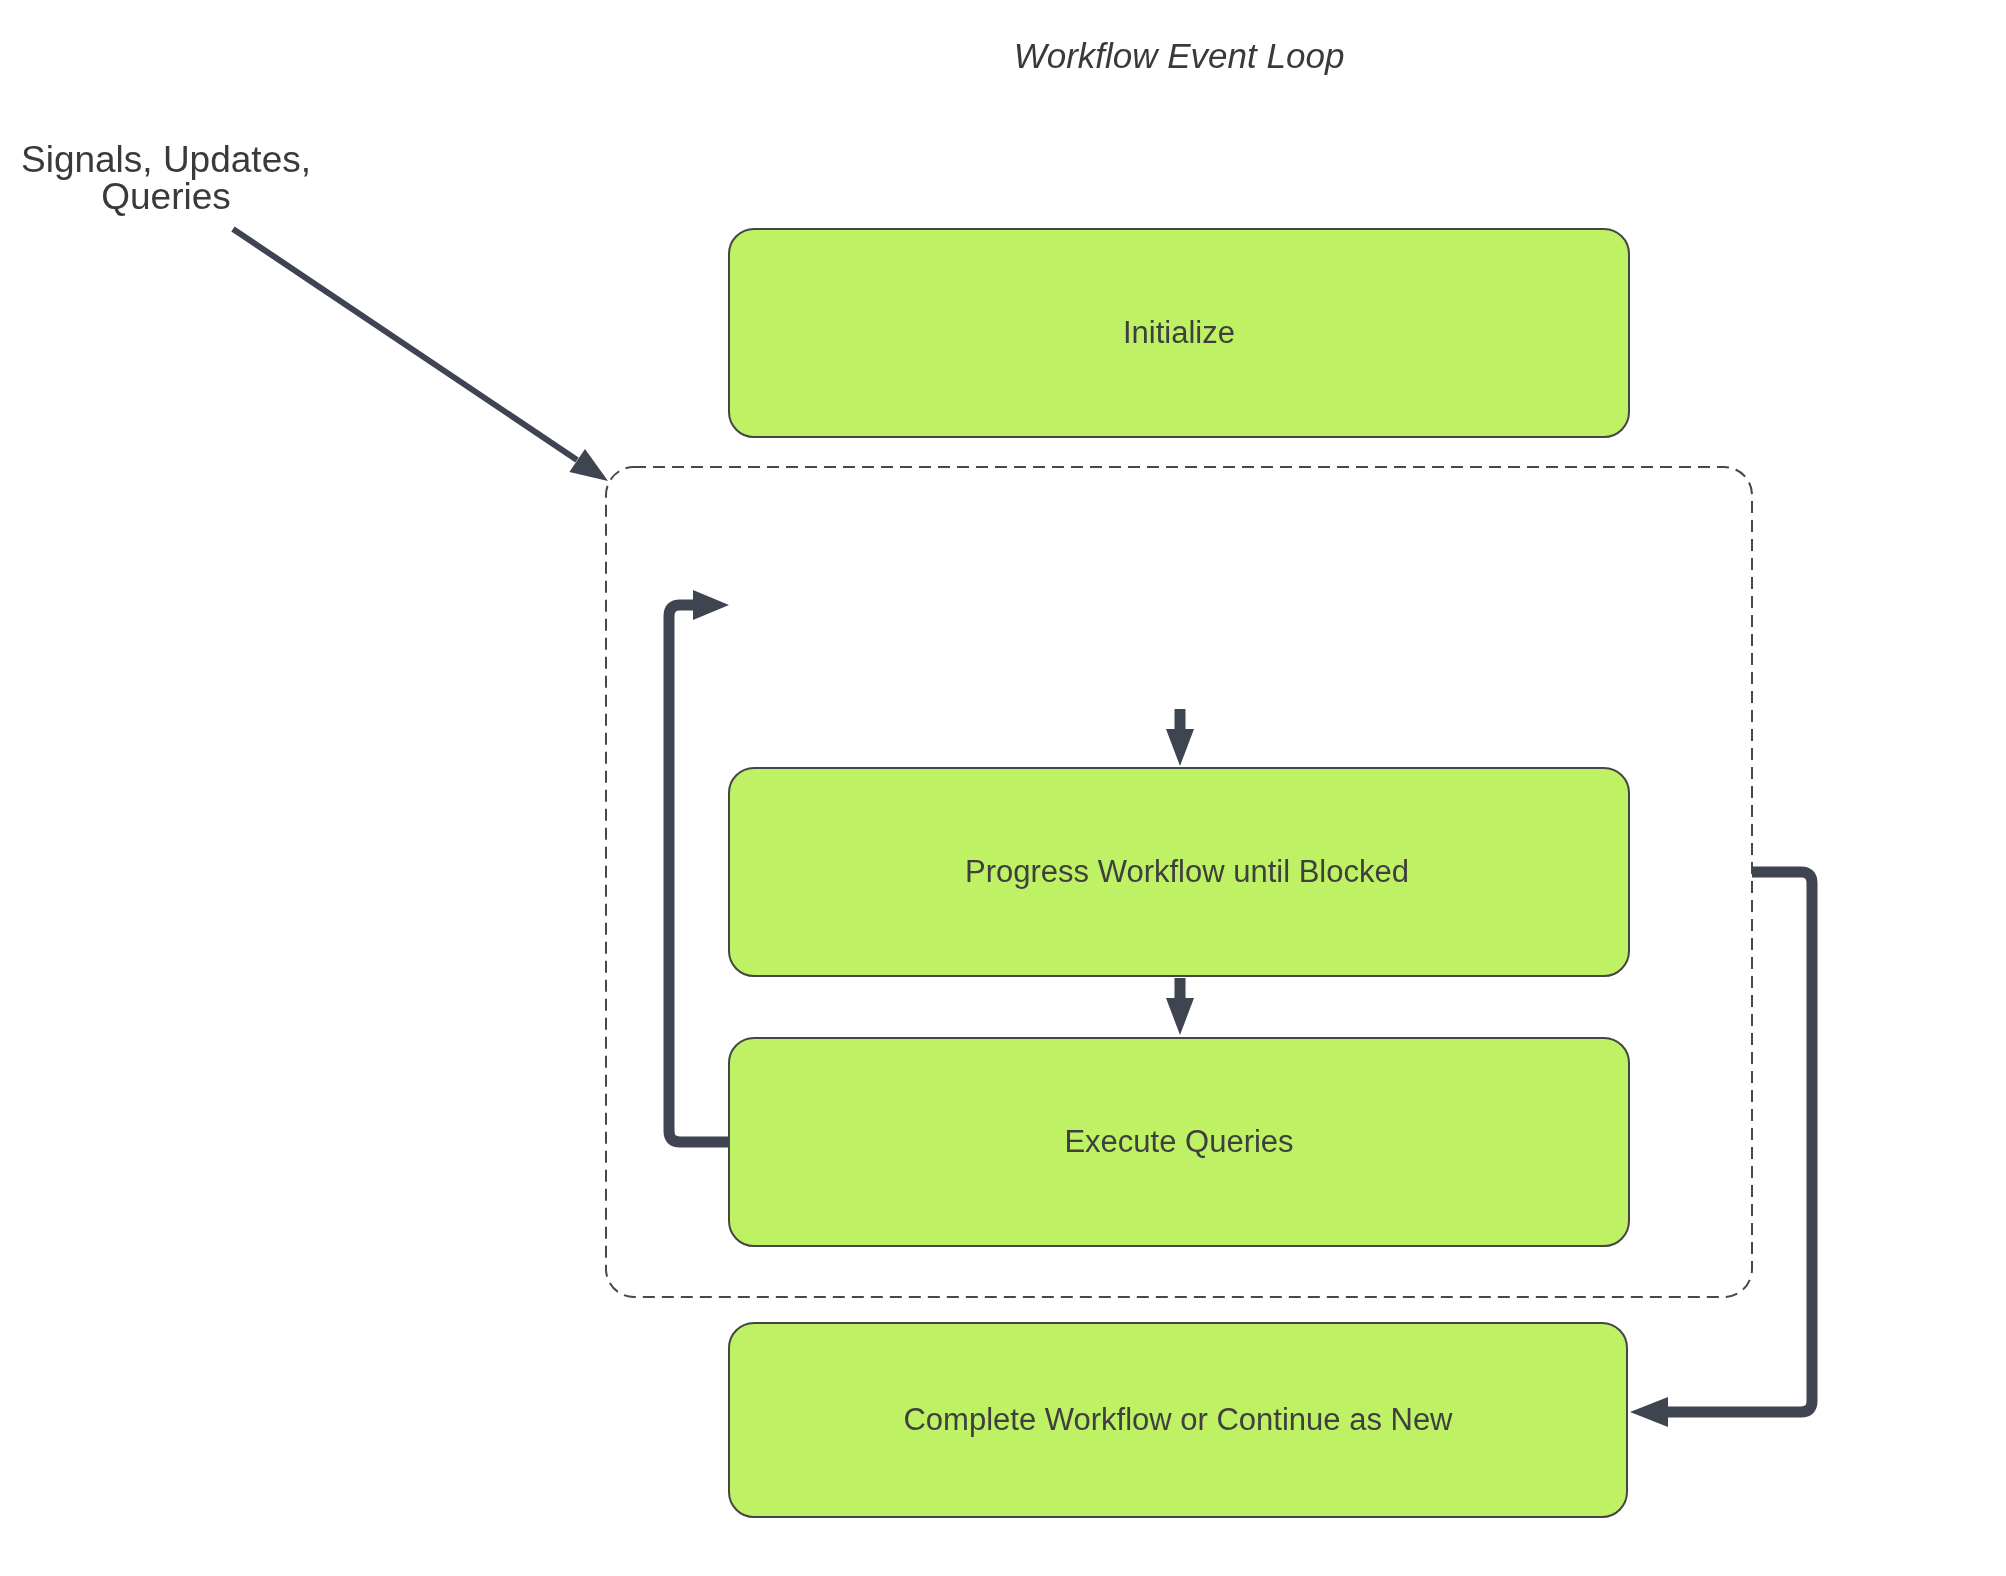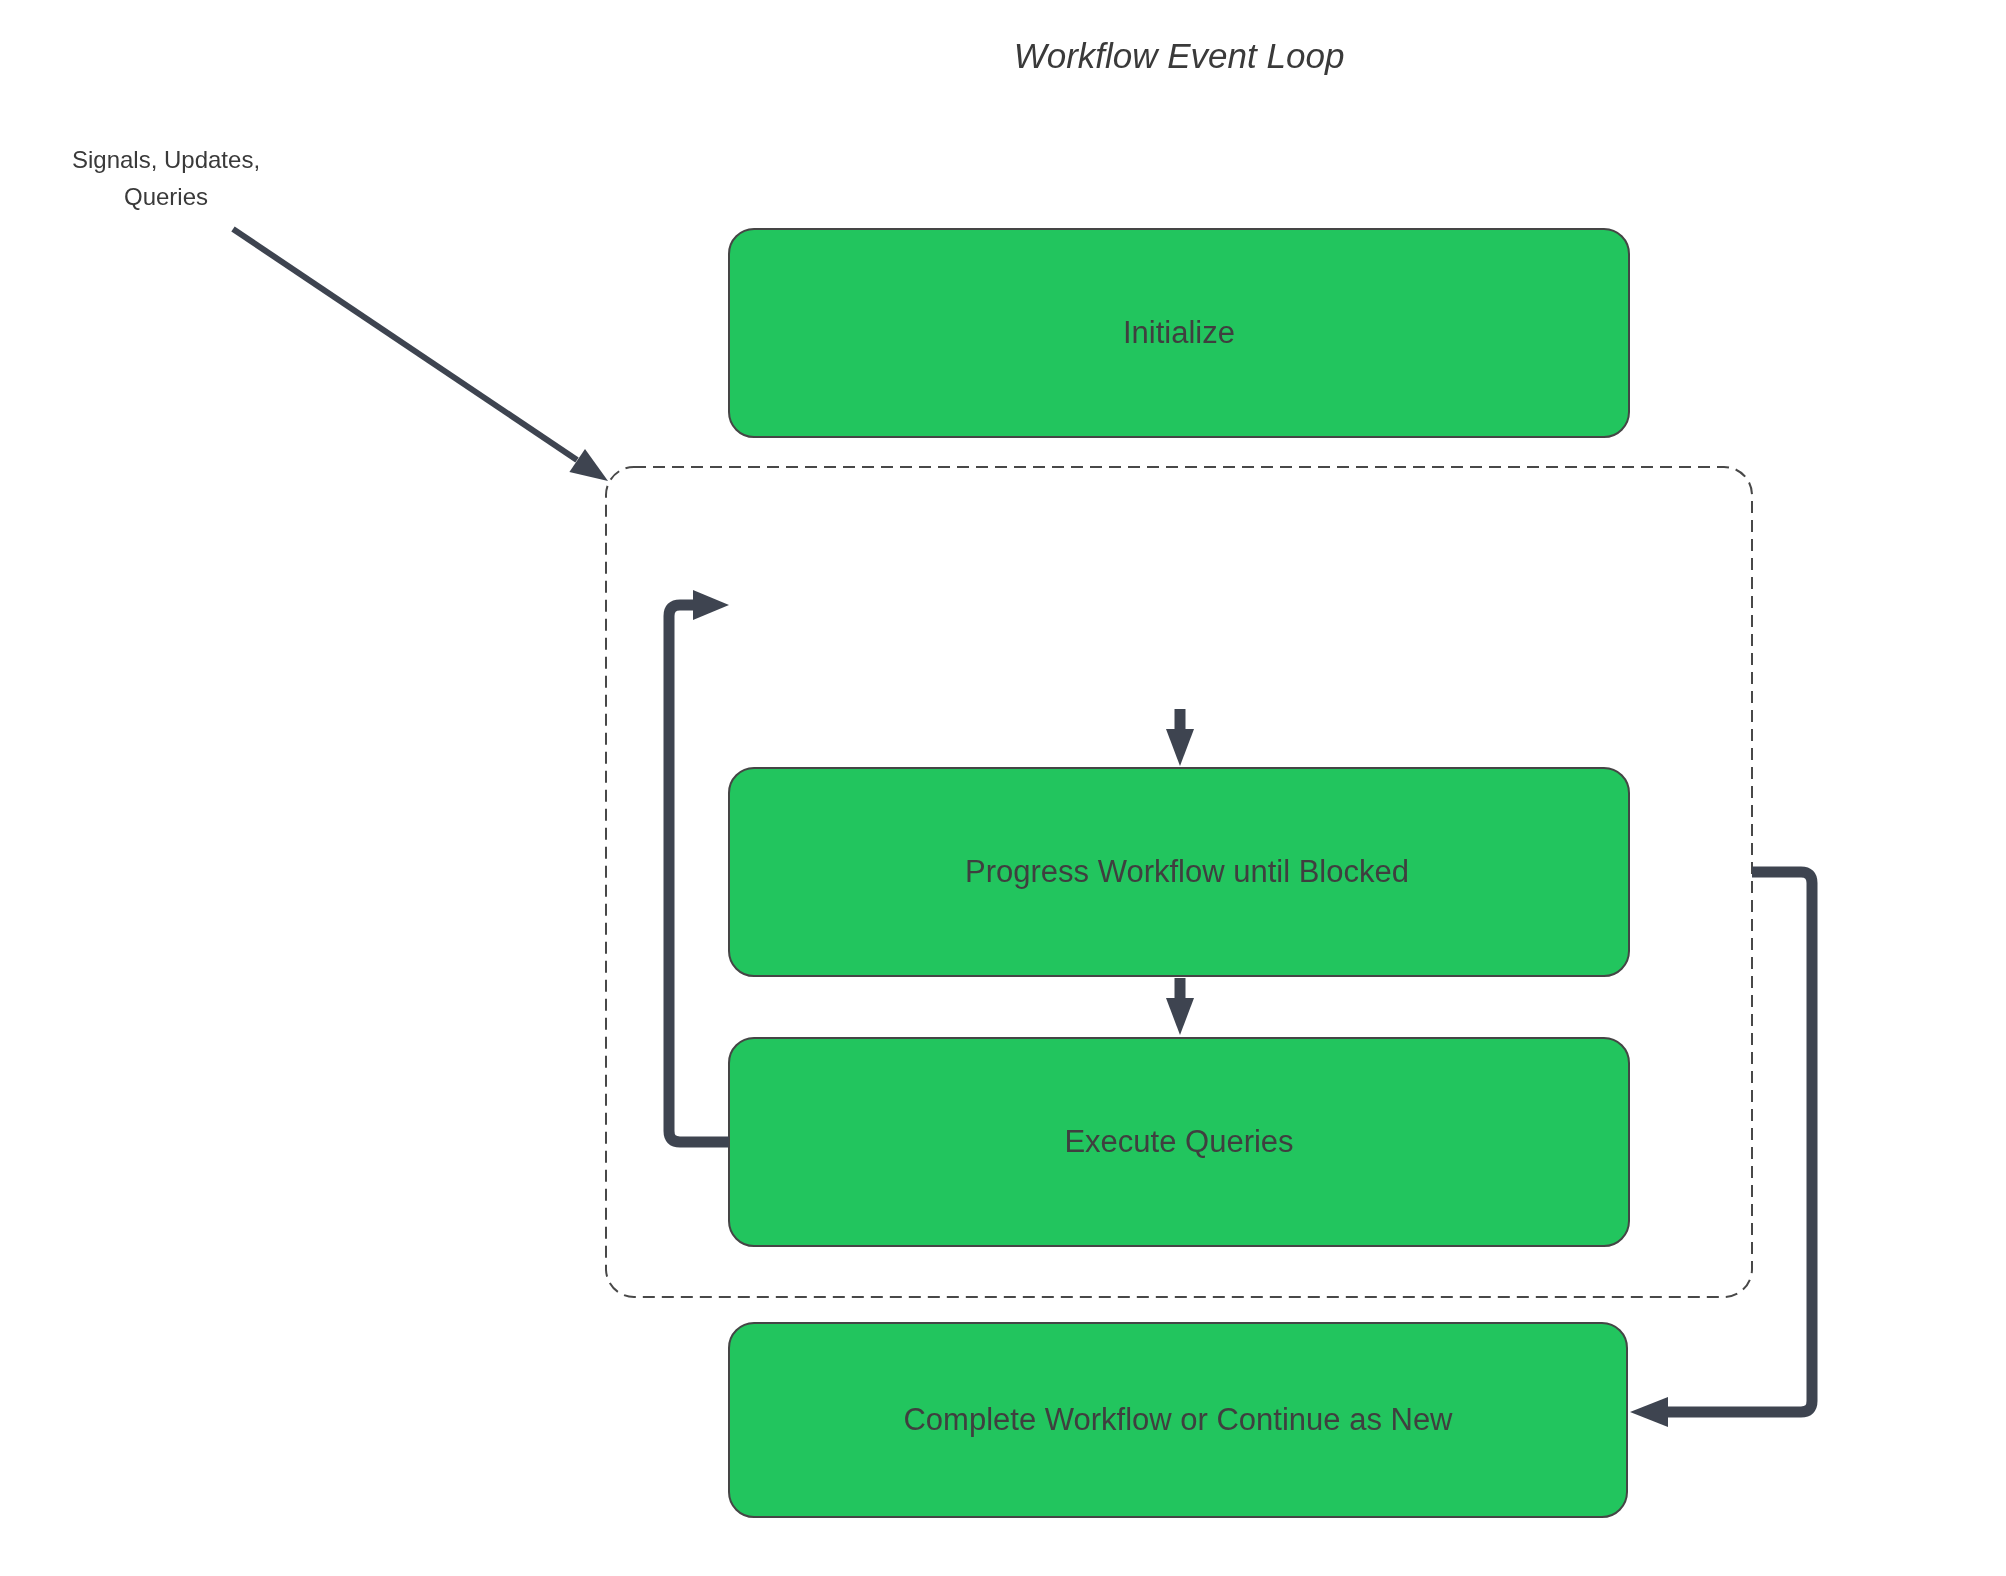--- a/index.html
+++ b/index.html
@@ -26,31 +26,31 @@
     text-align: center;
     font-size: 35px;
     font-style: italic;
     color: #3a3a3a;
   }
 
   .side-label {
     position: absolute;
     left: 10px; top: 141px; width: 312px;
     text-align: center;
-    font-size: 24px;
+    font-size: 37px;
     line-height: 37px;
     color: #3a3a3a;
   }
 
   .node {
     position: absolute;
     left: 728px; width: 902px; height: 210px;
     border: 2px solid var(--box_border);
     border-radius: 26px;
-    background: #22c55e;
+    background: #bef264;
     display: flex;
     align-items: center;
     justify-content: center;
     text-align: center;
     font-size: 31px;
     color: var(--text_color);
     z-index: 1;
   }
   .node-initialize { top: 228px; }
   .node-progress-signals { top: 498px; }

